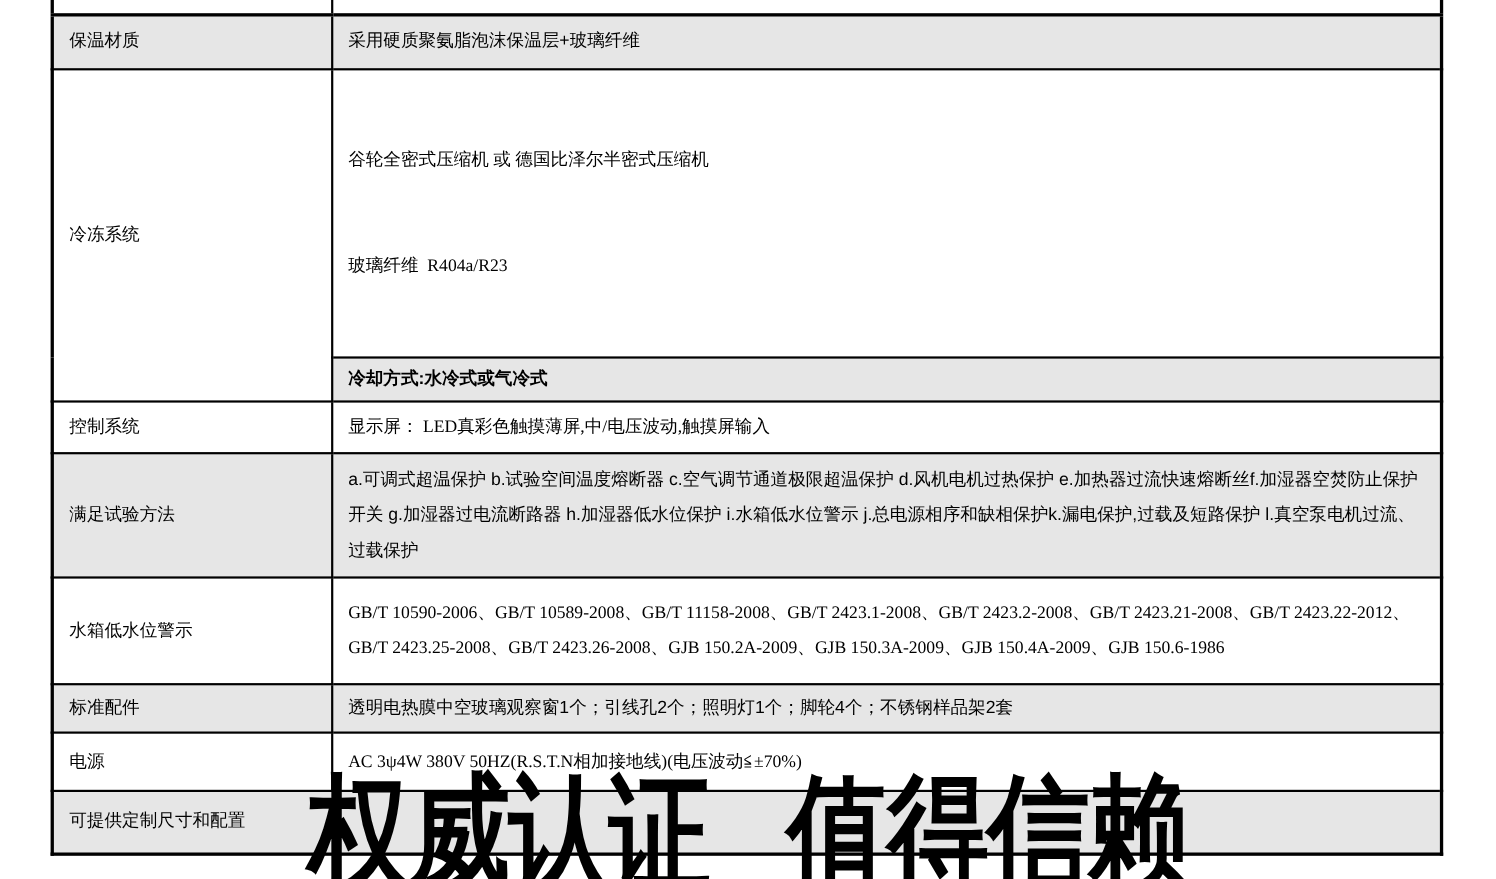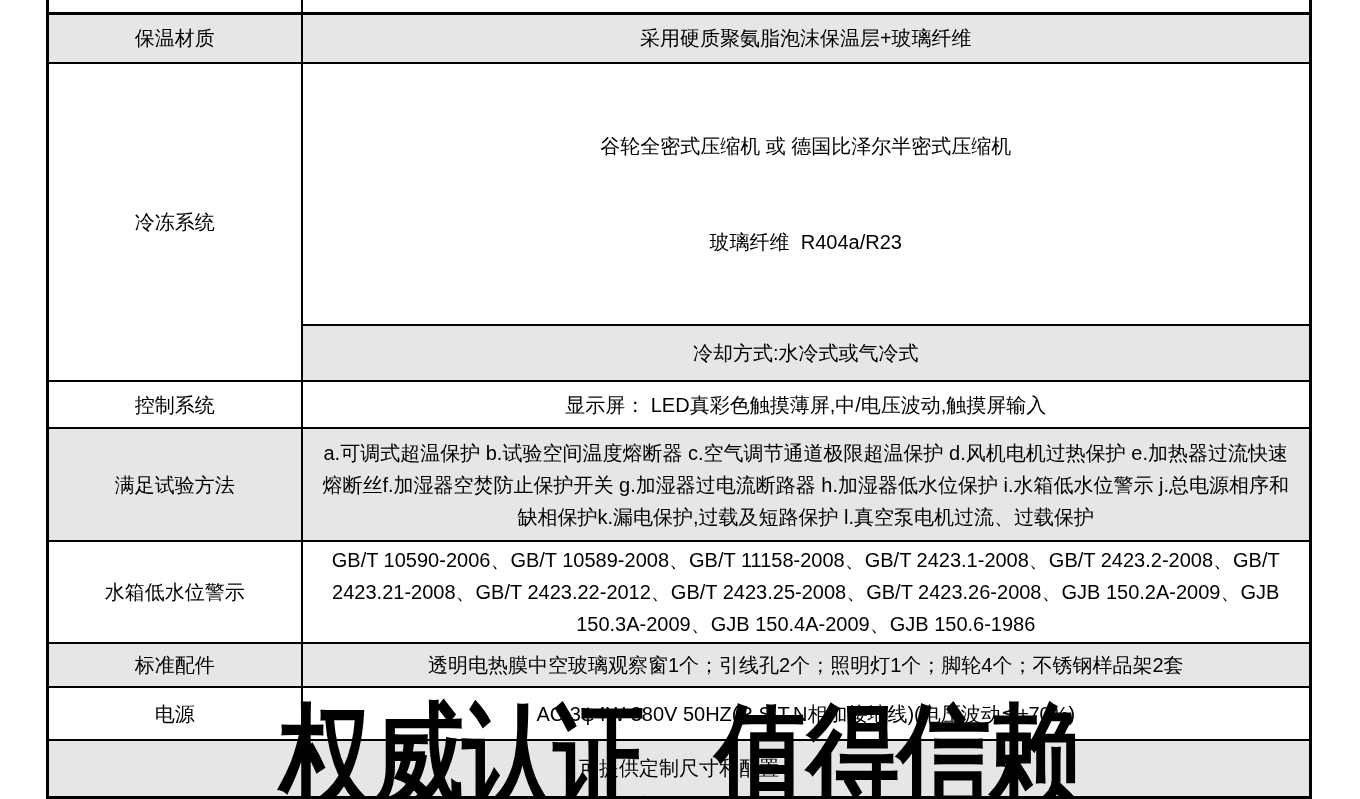--- a/index.html
+++ b/index.html
@@ -14,34 +14,34 @@
   .page{position:relative;width:1360px;height:799px;}
 
   
   table.specs{
     position:absolute;left:46px;top:0;width:1266px;
     border-collapse:collapse;table-layout:fixed;
     border:3px solid var(--border);border-top:none;
   }
   table.specs td{
     border:2px solid var(--border);
-    text-align:center;vertical-align:middle;
-    font-size:20px;line-height:32px;
+    vertical-align:middle;
+    font-size:16px;line-height:32px;
     padding:2px 14px;
     white-space:pre-wrap;
   }
   table.specs tr.partial td{border-top:none;border-bottom:3px solid var(--border);}
   td.label{width:254px;}
   tr.shade td, td.shade{background:var(--shade);}
-  tr.white td, td.white{background:#ffffff;}
+  tr.white td, td.white{background:#ffffff;font-family:Liberation Serif, serif;}
 
   .r-partial{height:13px;}
   .r-insulation{height:50px;}
   .r-compressor{height:80px;}
-  .r-cooling{height:56px;}
+  .r-cooling{height:40px;font-weight:bold;}
   .r-control{height:47px;}
   .r-safety{height:113px;}
   .r-methods{height:97px;}
   .r-accessories{height:44px;}
   .r-power{height:53px;}
   .r-footer{height:57px;}
 
   
   .slogan{
     position:absolute;top:697px;left:0;width:1360px;

